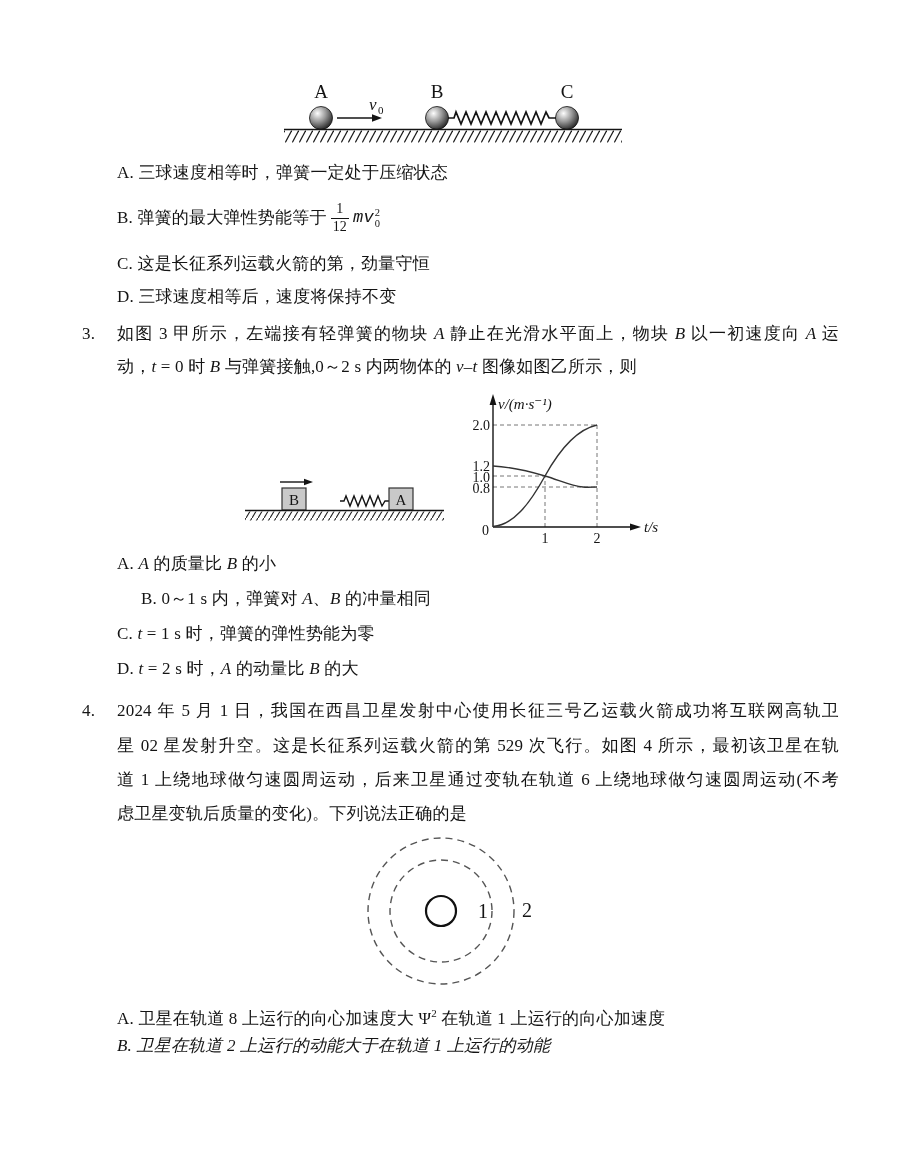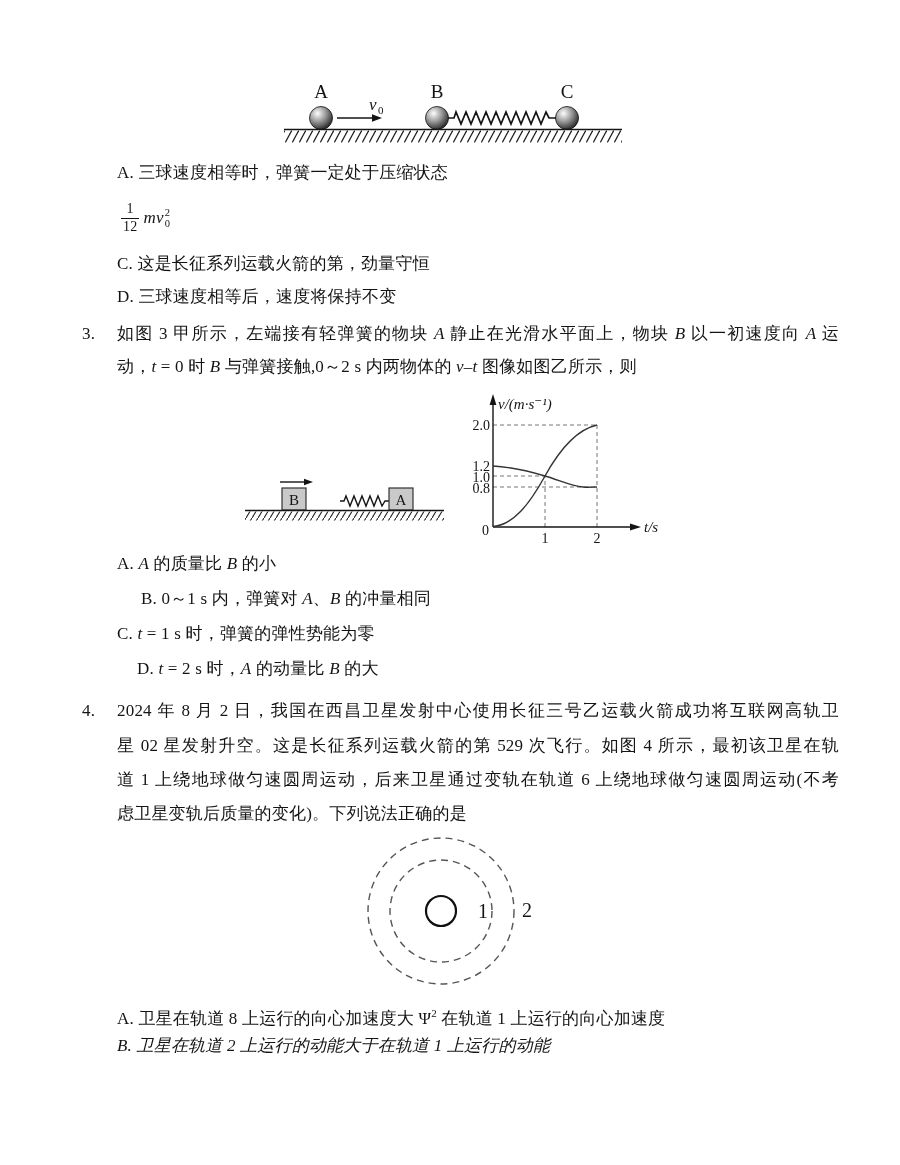--- a/index.html
+++ b/index.html
@@ -10,21 +10,21 @@
   }
   .abs{position:absolute;}
   .line{font-size:17px;line-height:22px;white-space:nowrap;letter-spacing:0.2px;}
   .just{width:722px;white-space:normal;text-align:justify;text-align-last:justify;letter-spacing:0.2px;}
   .qnum{font-size:17px;}
   .frac{display:inline-flex;flex-direction:column;align-items:center;
         font-size:14px;line-height:1.15;margin:0 4px;vertical-align:middle;}
   .frac .den{border-top:1.2px solid #141414;padding:0 2px;}
   .supsub{display:inline-flex;flex-direction:column;align-items:flex-start;
         font-size:10.5px;line-height:1.05;vertical-align:-4px;margin-left:1px;}
-  .it{font-style:italic;}
+  .it{font-style:italic;font-family:Liberation Mono, monospace;}
   sup.psup{font-size:11px;}
   i{font-style:italic;}
   svg text{font-family:"Liberation Serif","DejaVu Serif",serif;fill:#141414;}
 </style>
 </head>
 <body>
 
 <svg class="abs" style="left:278px;top:78px;" width="350" height="70" viewBox="0 0 350 70">
   <defs>
     <radialGradient id="ballG" cx="0.35" cy="0.3" r="0.8">
@@ -47,20 +47,21 @@
   <circle cx="159" cy="40" r="11.5" fill="url(#ballG)" stroke="#111" stroke-width="0.8"></circle>
   <circle cx="289" cy="40" r="11.5" fill="url(#ballG)" stroke="#111" stroke-width="0.8"></circle>
   <polyline points="170,40 176,40 178,34 183,46 188,34 193,46 198,34 203,46 208,34 213,46 218,34 223,46 228,34 233,46 238,34 243,46 248,34 253,46 258,34 263,46 268,34 271,40 278,40" fill="none" stroke="#141414" stroke-width="1.7"></polyline>
   <line x1="6" y1="51.5" x2="344" y2="51.5" stroke="#141414" stroke-width="1.6"></line>
   <rect x="6" y="52.5" width="338" height="12" fill="url(#hatchA)"></rect>
 </svg>
 
 <div class="abs line" style="left:117px;top:162px;">A. 三球速度相等时，弹簧一定处于压缩状态</div>
 
 <div class="abs line" style="left:117px;top:197px;height:42px;display:flex;align-items:center;">
+  <span>B. 弹簧的最大弹性势能等于</span>
   <span class="frac">
     <span class="num">1</span>
     <span class="den">12</span>
   </span>
   <span class="it">mv</span>
   <span class="supsub">
     <span>2</span>
     <span>0</span>
   </span>
 </div>
@@ -110,24 +111,24 @@
   <text x="90" y="151" font-size="14" text-anchor="middle">1</text>
   <text x="142" y="151" font-size="14" text-anchor="middle">2</text>
 
   <path d="M38,134.5 C58,133 74,113 90,84 C106,55 124,37 142,33" fill="none" stroke="#333" stroke-width="1.4"></path>
   <path d="M38,74 C56,75 73,79 90,84 C104,88 116,94 128,95 C133,95.5 138,95 142,95" fill="none" stroke="#333" stroke-width="1.4"></path>
 </svg>
 
 <div class="abs line mathify" style="left:117px;top:553px;">A. <i>A</i> 的质量比 <i>B</i> 的小</div>
 <div class="abs line mathify" style="left:117px;top:588px;margin-left:24px;">B. 0～1 s 内，弹簧对 <i>A</i>、<i>B</i> 的冲量相同</div>
 <div class="abs line mathify" style="left:117px;top:623px;">C. <i>t</i> = 1 s 时，弹簧的弹性势能为零</div>
-<div class="abs line mathify" style="left:117px;top:658px;margin-left:20px;">D. <i>t</i> = 2 s 时，<i>A</i> 的动量比 <i>B</i> 的大</div>
+<div class="abs line mathify" style="left:117px;top:658px;">D. <i>t</i> = 2 s 时，<i>A</i> 的动量比 <i>B</i> 的大</div>
 
 <div class="abs line qnum" style="left:82px;top:700px;">4.</div>
-<div class="abs line just" style="left:117px;top:700px;">2024 年 8 月 2 日，我国在西昌卫星发射中心使用长征三号乙运载火箭成功将互联网高轨卫</div>
+<div class="abs line just" style="left:117px;top:700px;">2024 年 5 月 1 日，我国在西昌卫星发射中心使用长征三号乙运载火箭成功将互联网高轨卫</div>
 <div class="abs line just" style="left:117px;top:735px;">星 02 星发射升空。这是长征系列运载火箭的第 529 次飞行。如图 4 所示，最初该卫星在轨</div>
 <div class="abs line just" style="left:117px;top:769px;">道 1 上绕地球做匀速圆周运动，后来卫星通过变轨在轨道 6 上绕地球做匀速圆周运动(不考</div>
 <div class="abs line" style="left:117px;top:803px;">虑卫星变轨后质量的变化)。下列说法正确的是</div>
 
 <svg class="abs" style="left:328px;top:823px;" width="230" height="180" viewBox="0 0 230 180">
   <circle cx="113" cy="88" r="73" fill="none" stroke="#555" stroke-width="1.4" stroke-dasharray="7,5"></circle>
   <circle cx="113" cy="88" r="51" fill="none" stroke="#555" stroke-width="1.4" stroke-dasharray="7,5"></circle>
   <circle cx="113" cy="88" r="15" fill="#ffffff" stroke="#111" stroke-width="2.2"></circle>
   <text x="150" y="95" font-size="20">1</text>
   <text x="194" y="94" font-size="20">2</text>

